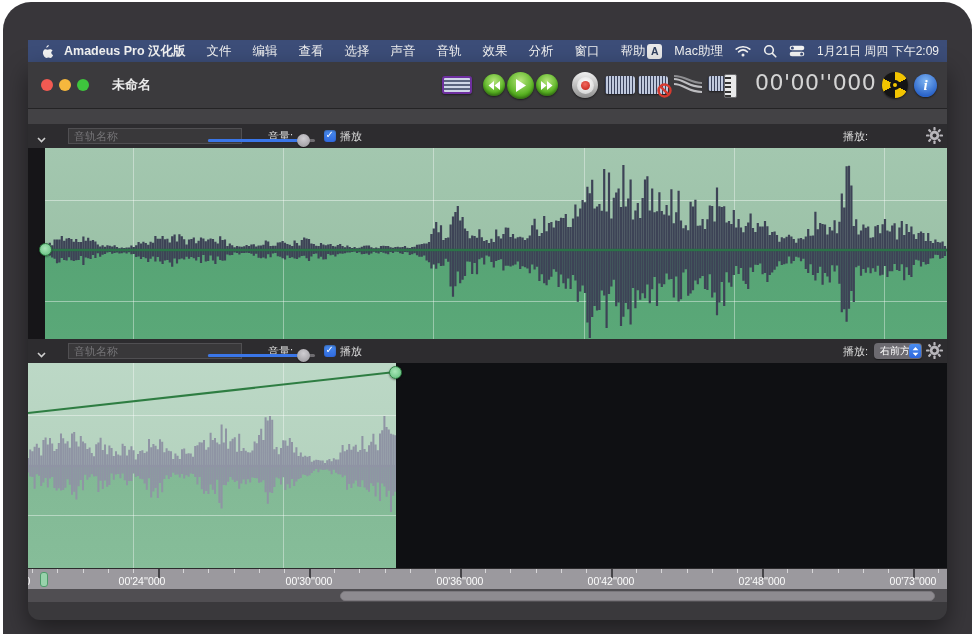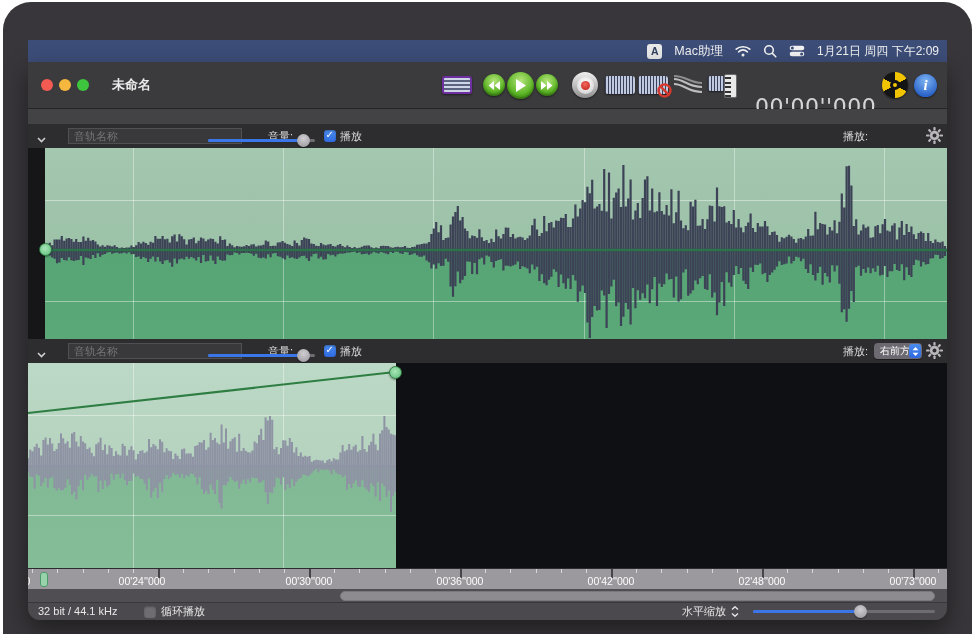--- a/index.html
+++ b/index.html
@@ -17,21 +17,21 @@
   .window{position:absolute;left:28px;top:62px;width:919px;height:558px;background:#3a393c;border-radius:0 0 12px 12px;overflow:hidden;box-shadow:0 10px 24px rgba(0,0,0,.45);}
   .titlebar{position:absolute;left:0;top:0;width:919px;height:46px;background:#3b3a3d;border-bottom:1px solid #242325;}
   .tl{position:absolute;top:17px;width:12px;height:12px;border-radius:50%;}
   .tl.red{left:13px;background:#f25a52;}
   .tl.yellow{left:31px;background:#f5b73d;}
   .tl.green{left:49px;background:#3ec53d;}
   .wtitle{position:absolute;left:84px;top:0;line-height:46px;font-size:13px;font-weight:bold;color:#ececec;}
   .tbtn{position:absolute;cursor:pointer;}
   .gbtn{border-radius:50%;background:radial-gradient(circle at 50% 32%,#b4e47a,#57b221 62%,#3a8513);box-shadow:inset 0 -2px 3px rgba(0,0,0,.3),0 1px 2px rgba(0,0,0,.5);display:flex;align-items:center;justify-content:center;}
   .waveicon{border-radius:3px;background:repeating-linear-gradient(90deg,#39415a 0 1px,#c0c9dd 1px 3px);box-shadow:0 1px 2px rgba(0,0,0,.5);}
-  .time-display{position:absolute;left:727px;top:8px;width:118px;text-align:right;font-family:"DejaVu Sans",sans-serif;font-size:22px;color:#d4d4d4;letter-spacing:.5px;margin-top:24px;}
+  .time-display{position:absolute;left:727px;top:8px;width:118px;text-align:right;font-family:"DejaVu Sans",sans-serif;font-size:22px;color:#d4d4d4;letter-spacing:.5px;}
   .subbar{position:absolute;left:0;top:47px;width:919px;height:15px;background:#434245;border-bottom:3px solid #262527;}
   
   .thead{position:absolute;left:0;width:919px;height:24px;background:#2d2c2f;color:#dcdcdc;font-size:11px;}
   .thead .chev{position:absolute;left:9px;top:9px;}
   .tname{position:absolute;left:40px;top:4px;width:162px;height:14px;background:#39383a;border:1px solid #504f52;color:#cfcfcf;font-size:11px;padding:0 5px;outline:none;}
   .tname::placeholder{color:#757477;}
   .lab{position:absolute;top:0;line-height:24px;white-space:nowrap;}
   .vslider{position:absolute;top:10px;height:13px;cursor:pointer;}
   .vslider .trk{position:absolute;left:0;top:5px;width:100%;height:3px;border-radius:2px;background:#6e6c70;}
   .vslider .fill{position:absolute;left:0;top:5px;height:3px;border-radius:2px;background:#3a76e8;}
@@ -70,20 +70,40 @@
   .zoomslider .fill{position:absolute;left:0;top:5px;height:3px;border-radius:2px;background:#3a76e8;}
   .zoomslider .knob{position:absolute;top:0;width:13px;height:13px;border-radius:50%;background:radial-gradient(circle at 50% 35%,#cfcdd2,#97959a);box-shadow:0 1px 1px rgba(0,0,0,.5);}
 </style>
 </head>
 <body>
 
 <div class="stage">
   <div class="display"></div>
 
   <div class="menubar">
+    <div class="left">
+      <span style="display:flex;">
+        <svg width="13" height="15" viewBox="0 0 20 24">
+            <path fill="#f2f2f2" d="M13.6 1.6c.1 1.1-.3 2.1-1 2.9-.7.8-1.9 1.4-2.9 1.3-.1-1 .4-2.1 1.1-2.8C11.5 2.2 12.7 1.6 13.6 1.6zM17.6 13.3c0 3.5 3 4.7 3 4.7-.7 2-2.3 4.3-4.1 4.3-1.2 0-2.1-.8-3.4-.8-1.3 0-2.3.8-3.4.8-1.9 0-4.3-3-5.1-5.8-1-3.7.6-8 3.7-8.1 1.3 0 2.4.9 3.4.9 1 0 2.4-1 4-0.9 1 0 3 .4 4.1 2.2 0 0-2.2 1.1-2.2 2.7z"></path>
+          </svg>
+      </span>
+      <span class="appname">Amadeus Pro 汉化版</span>
+      <span id="menus" style="display:flex;gap:21px;">
+          <span class="menu-item">文件</span>
+          <span class="menu-item">编辑</span>
+          <span class="menu-item">查看</span>
+          <span class="menu-item">选择</span>
+          <span class="menu-item">声音</span>
+          <span class="menu-item">音轨</span>
+          <span class="menu-item">效果</span>
+          <span class="menu-item">分析</span>
+          <span class="menu-item">窗口</span>
+          <span class="menu-item">帮助</span>
+        </span>
+    </div>
     <div class="right">
       <span class="imebox">A</span>
       <span>Mac助理</span>
       <span style="display:flex;">
         <svg width="16" height="12" viewBox="0 0 16 12" fill="none" stroke="#f2f2f2" stroke-linecap="round">
           <path d="M1.2 4.2 C4.8 0.9 11.2 0.9 14.8 4.2" stroke-width="1.6"></path>
           <path d="M3.6 6.8 C6.2 4.6 9.8 4.6 12.4 6.8" stroke-width="1.6"></path>
           <circle cx="8" cy="10" r="1.5" fill="#f2f2f2" stroke="none"></circle>
         </svg>
       </span>
@@ -348,30 +368,14 @@
         <div class="rlabel" style="left: 392px;">00'36''000</div>
         <div class="rlabel" style="left: 543px;">00'42''000</div>
         <div class="rlabel" style="left: 694px;">02'48''000</div>
         <div class="rlabel" style="left: 845px;">00'73''000</div>
       </div>
 
     <div class="scrollzone">
       <div class="sthumb"></div>
     </div>
 
-    <div class="statusbar">
-      <span class="lab" style="position:absolute;left:10px;">32 bit / 44.1 kHz</span>
-      <div class="checkbox" id="loop" style="left:116px;top:3px;"></div>
-      <span class="lab" style="position:absolute;left:133px;">循环播放</span>
-      <span class="lab" style="position:absolute;left:650px;width:48px;text-align:right;">水平缩放</span>
-      <span style="position:absolute;left:703px;top:3px;">
-        <svg width="8" height="11" viewBox="0 0 8 11" fill="none" stroke="#e8e8e8" stroke-width="1.4">
-            <path d="M1 3.5 L4 0.8 L7 3.5 M1 7.5 L4 10.2 L7 7.5"></path>
-          </svg>
-      </span>
-      <div class="zoomslider" id="zoom">
-        <div class="trk"></div>
-          <div class="fill" style="width: 108.4px;"></div>
-          <div class="knob" style="left: 101.4px;"></div>
-      </div>
-    </div>
   </div>
 </div>
 
 </body></html>

